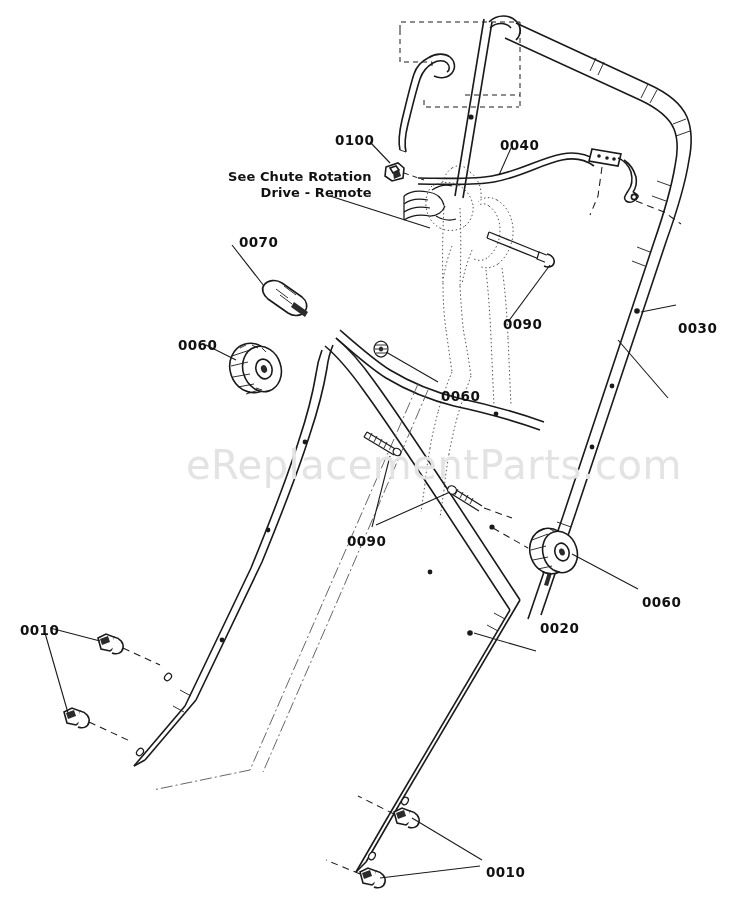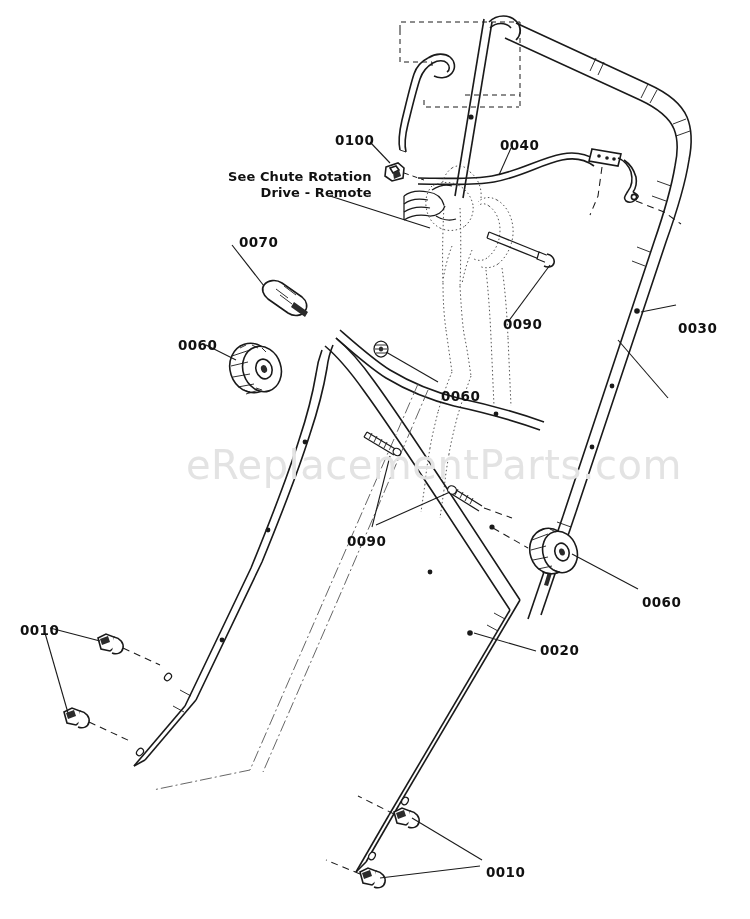--- a/index.html
+++ b/index.html
@@ -434,17 +434,17 @@
 
   <div class="callout" style="left:441px; top:388px;">0060</div>
 
 
   <div class="callout" style="left:347px; top:533px;">0090</div>
 
   <div class="callout" style="left:642px; top:594px;">0060</div>
 
   <div class="callout" style="left:20px; top:622px;">0010</div>
 
-  <div class="callout" style="left:540px; top:642px;">0020</div>
+  <div class="callout" style="left:540px; top:620px;">0020</div>
 
   <div class="callout" style="left:486px; top:864px;">0010</div>
 
 </div>
 
 </body></html>

